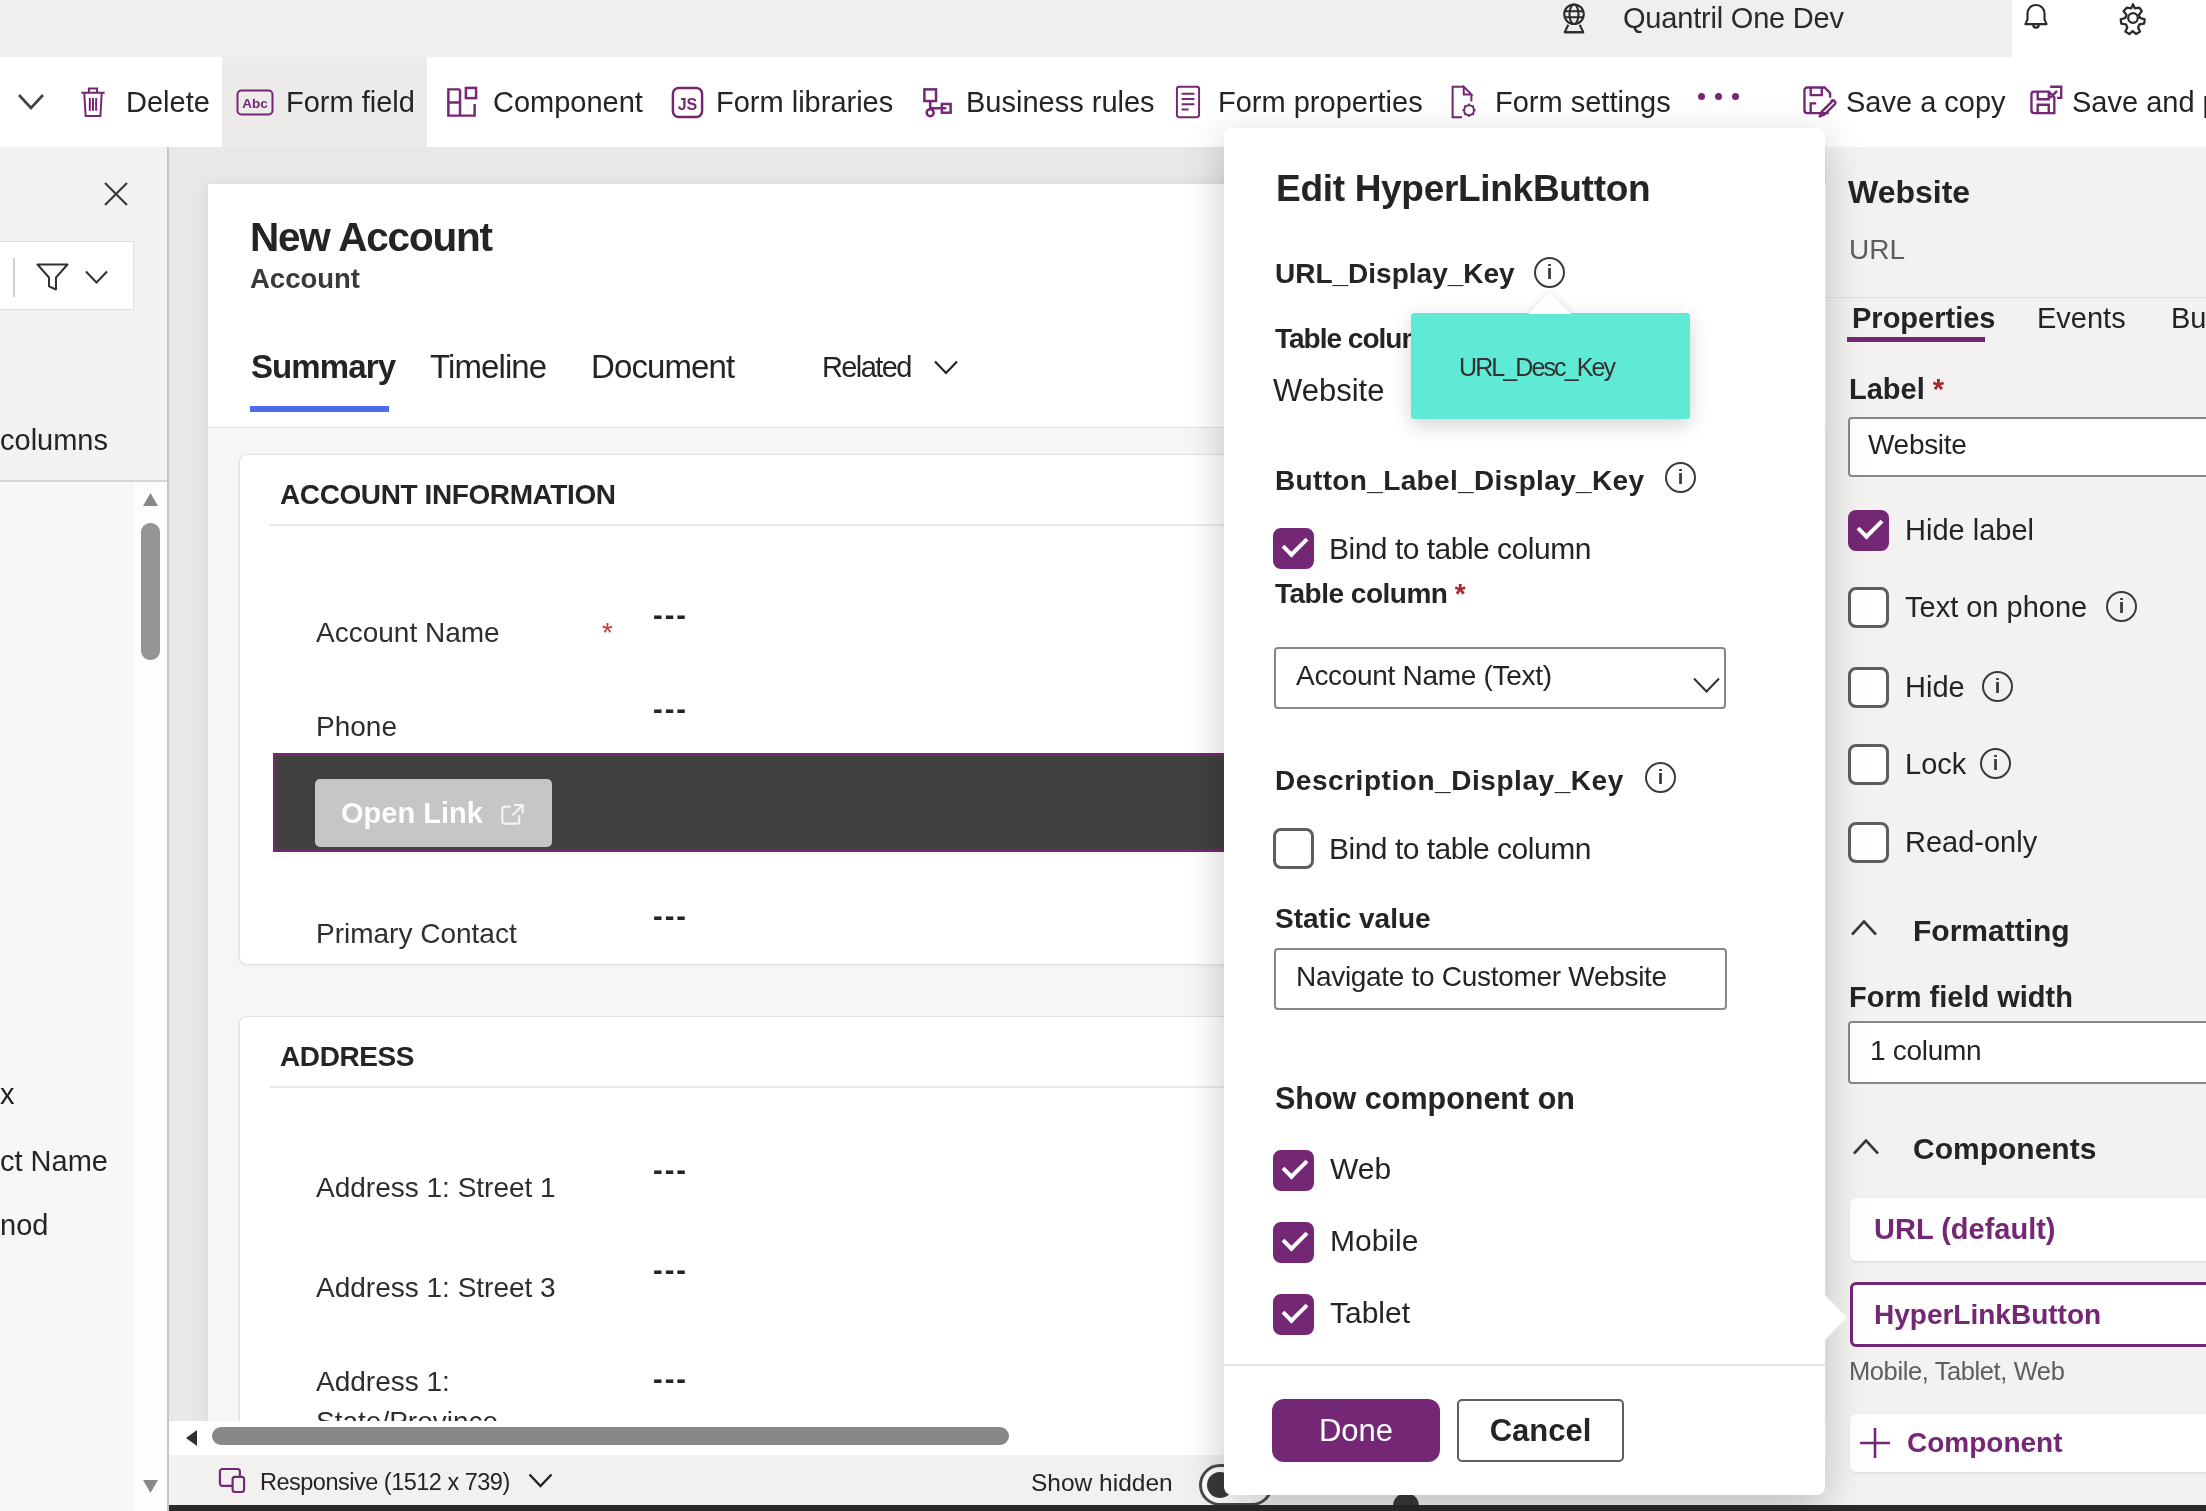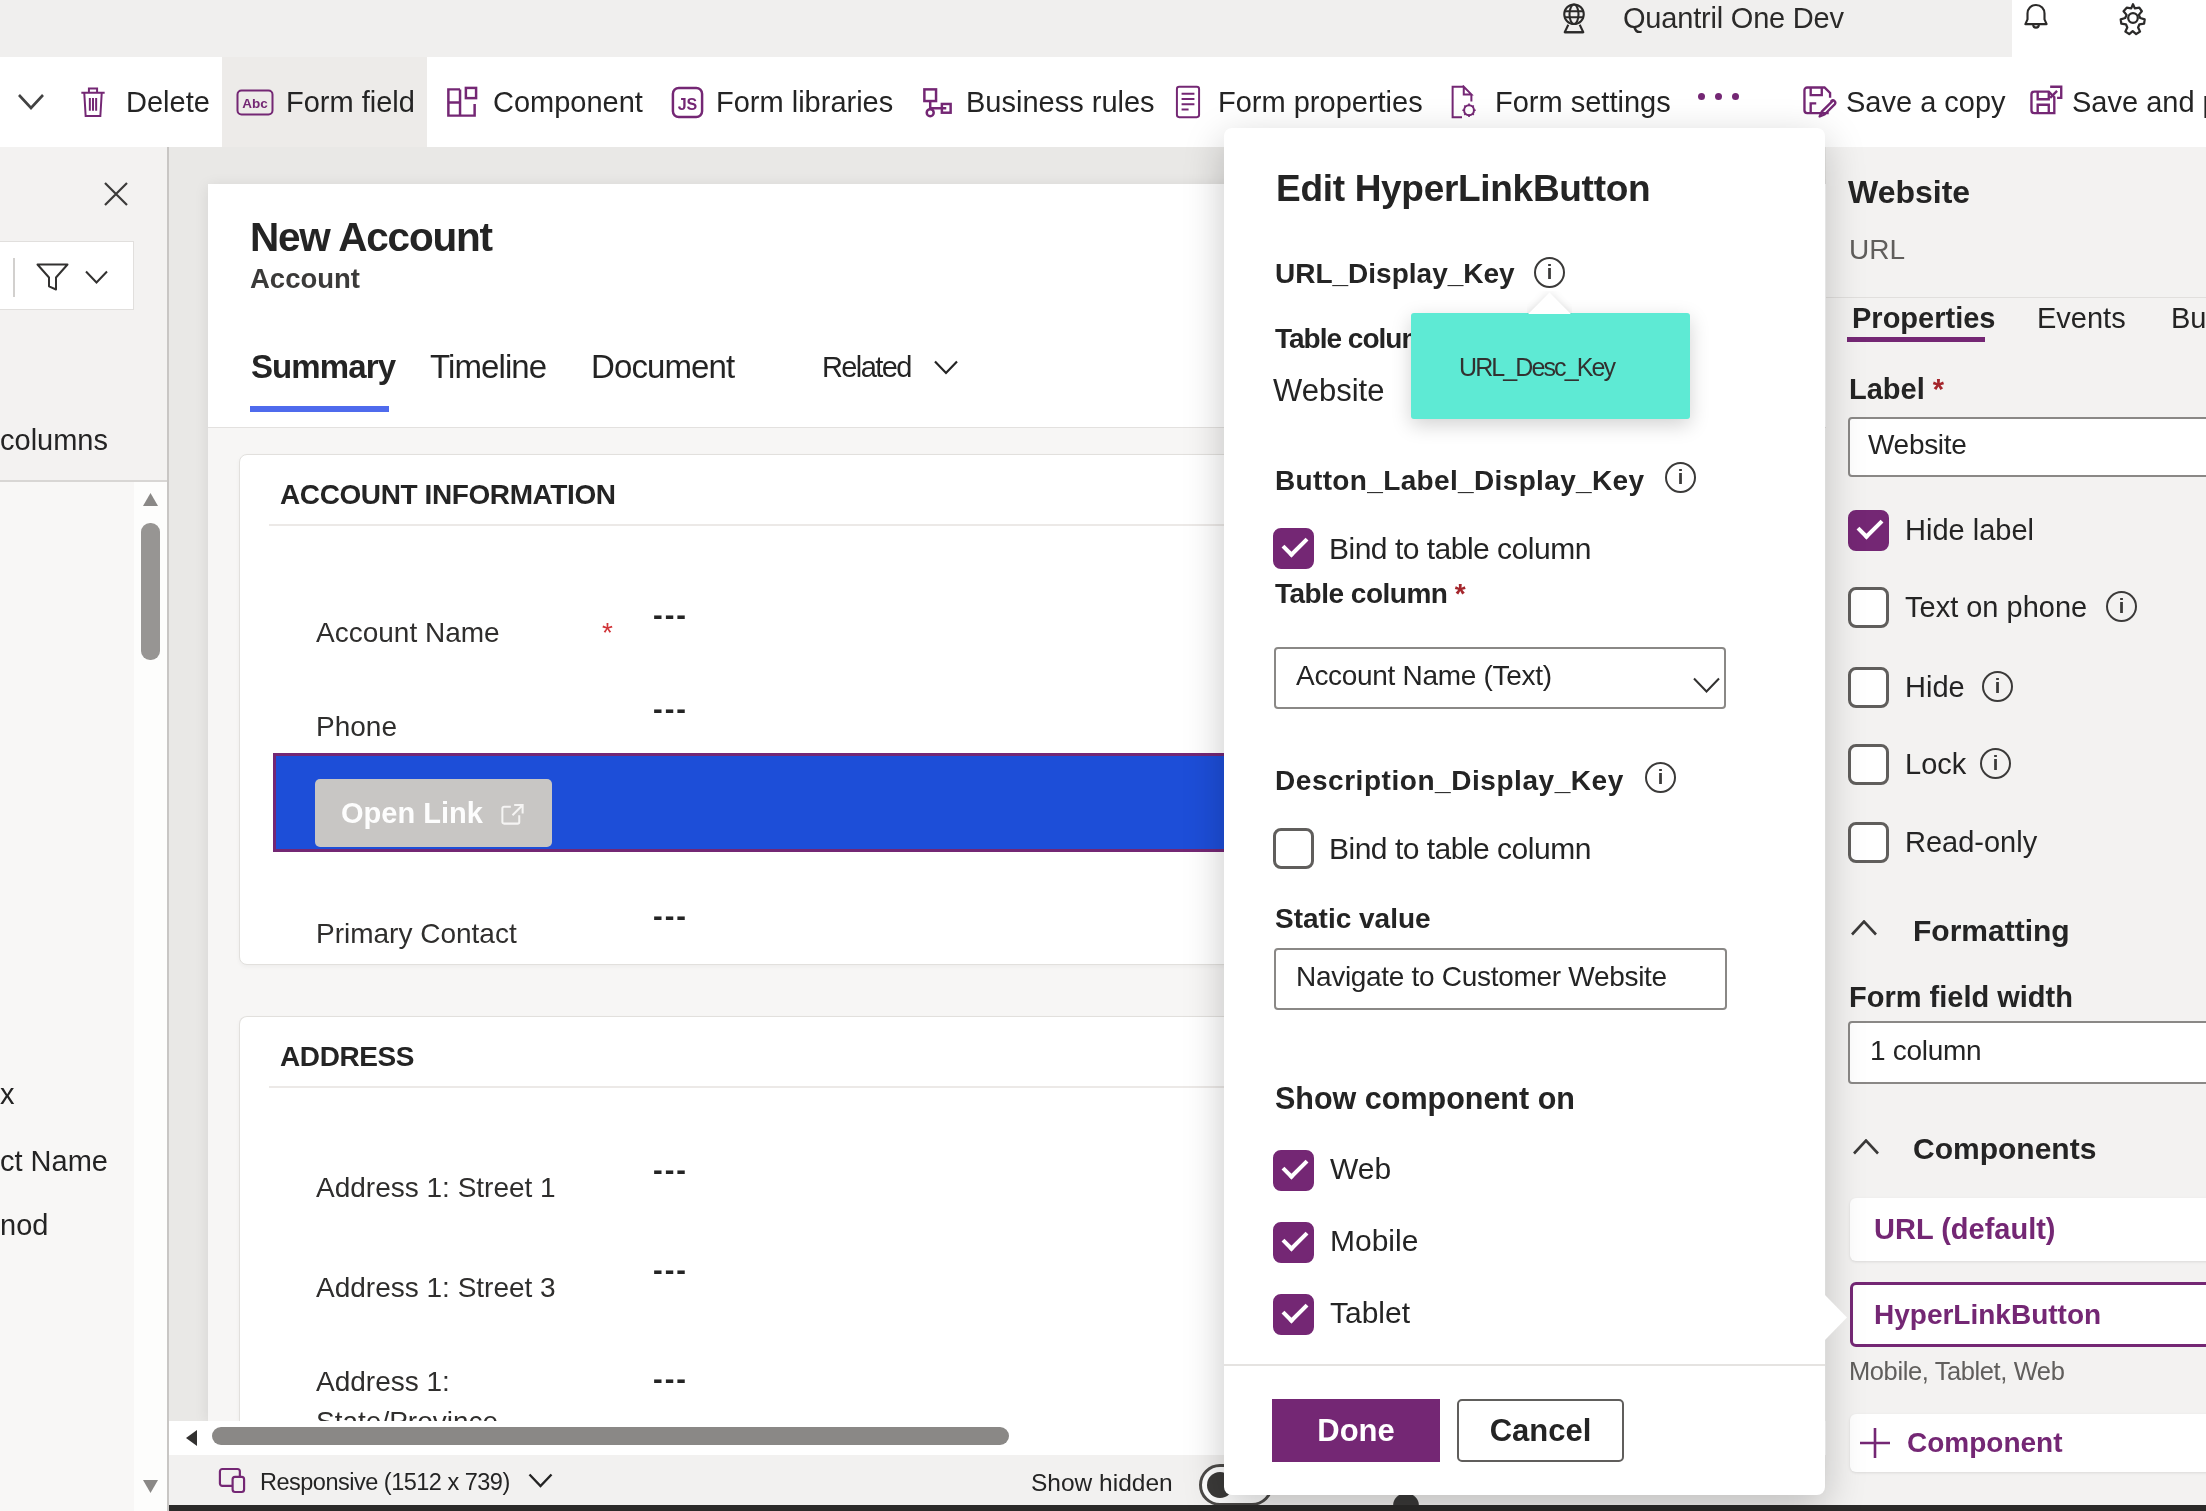--- a/index.html
+++ b/index.html
@@ -34,21 +34,21 @@
 #nacct{left:42px;top:30px;font-size:40.5px;font-weight:700;letter-spacing:-1.2px;}
 #acct-sub{left:42px;top:79px;font-size:27.5px;font-weight:700;color:#3b3a39;}
 .tab{position:absolute;top:164px;font-size:33px;color:#242424;letter-spacing:-.9px;}
 #tab-ind{left:42px;top:222px;width:139px;height:6px;background:#4f6bed;}
 .card{position:absolute;left:31px;width:1557px;background:#fff;border:1px solid #e2e0dd;border-radius:8px;box-shadow:0 2px 4px rgba(0,0,0,.04);}
 .ctitle{position:absolute;left:40px;top:24px;font-size:28px;font-weight:700;letter-spacing:-.4px;}
 .csep{position:absolute;left:29px;top:69px;right:29px;height:2px;background:#ece9e7;}
 .frow{position:absolute;left:0;width:100%;}
 .flabel{position:absolute;left:76px;font-size:28px;color:#2f2e2d;margin-top:18px;}
 .fval{position:absolute;left:413px;font-size:29px;font-weight:700;color:#242424;letter-spacing:2px;}
-#selrow{position:absolute;left:33px;top:298px;width:1493px;height:99px;background:#1d4ed8;border:3px solid #742774;}
+#selrow{position:absolute;left:33px;top:298px;width:1493px;height:99px;background:#404040;border:3px solid #742774;}
 #openlink{position:absolute;left:39px;top:23px;width:237px;height:68px;background:#c8c6c4;border-radius:5px;color:#fdfdfd;
   font-size:29px;font-weight:600;display:flex;align-items:center;justify-content:center;}
 
 
 #hscroll{position:absolute;left:0;top:1274px;width:1657px;height:34px;background:#fff;}
 #hthumb{position:absolute;left:43px;top:6px;width:797px;height:18px;background:#8a8886;border-radius:9px;}
 #bbar{position:absolute;left:0;top:1308px;width:1657px;height:50px;background:#f2f1f0;}
 #bbar .txt{position:absolute;left:91px;top:14px;font-size:23.5px;color:#242424;letter-spacing:-.5px;}
 #showhid{position:absolute;left:862px;top:14px;font-size:24.5px;color:#242424;}
 #toggle{position:absolute;left:1030px;top:9px;width:74px;height:42px;border:3px solid #4c4a48;border-radius:22px;background:#fff;}
@@ -74,22 +74,22 @@
   display:flex;align-items:center;padding-bottom:4px;}
 
 
 #dialog{left:1224px;top:128px;width:601px;height:1367px;background:#fff;border-radius:8px;
   box-shadow:0 12px 40px rgba(0,0,0,.22);}
 #dlg-beak{left:1824px;top:1294px;width:24px;height:47px;}
 #dialog .h{position:absolute;left:51px;font-size:28px;letter-spacing:0;font-weight:700;color:#242424;white-space:nowrap;}
 #dialog .v{position:absolute;left:49px;font-size:30px;color:#242424;white-space:nowrap;}
 #dlg-title{position:absolute;left:52px;top:40px;font-size:37px;font-weight:700;letter-spacing:-.3px;}
 #dlg-sep{position:absolute;left:0;top:1236px;width:601px;height:2px;background:#e5e3e1;}
-#btn-done{position:absolute;left:48px;top:1271px;width:168px;height:63px;background:#742774;border-radius:0;
-  color:#fff;font-size:31px;font-weight:700;display:flex;align-items:center;justify-content:center;}
+#btn-done{position:absolute;left:48px;top:1271px;width:168px;height:63px;background:#742774;border-radius:12px;
+  color:#fff;font-size:31px;font-weight:400;display:flex;align-items:center;justify-content:center;}
 #btn-cancel{position:absolute;left:233px;top:1271px;width:167px;height:63px;background:#fff;border:2px solid #605e5c;border-radius:5px;
   color:#242424;font-size:31px;font-weight:600;display:flex;align-items:center;justify-content:center;}
 
 
 #tooltip{left:1411px;top:313px;width:279px;height:106px;background:#5eead4;border-radius:3px;
   box-shadow:0 6px 20px rgba(0,0,0,.18);text-align:center;}
 #tt-beak{left:1527px;top:291px;width:45px;height:23px;overflow:hidden;}
 #tt-beak:after{content:"";position:absolute;left:7px;top:8px;width:31px;height:31px;background:#fff;transform:rotate(45deg);
   box-shadow:0 0 8px rgba(0,0,0,.12);}
 #tooltip .txt{position:absolute;left:48px;top:40px;font-size:25px;letter-spacing:-1.9px;color:#323130;white-space:nowrap;}

